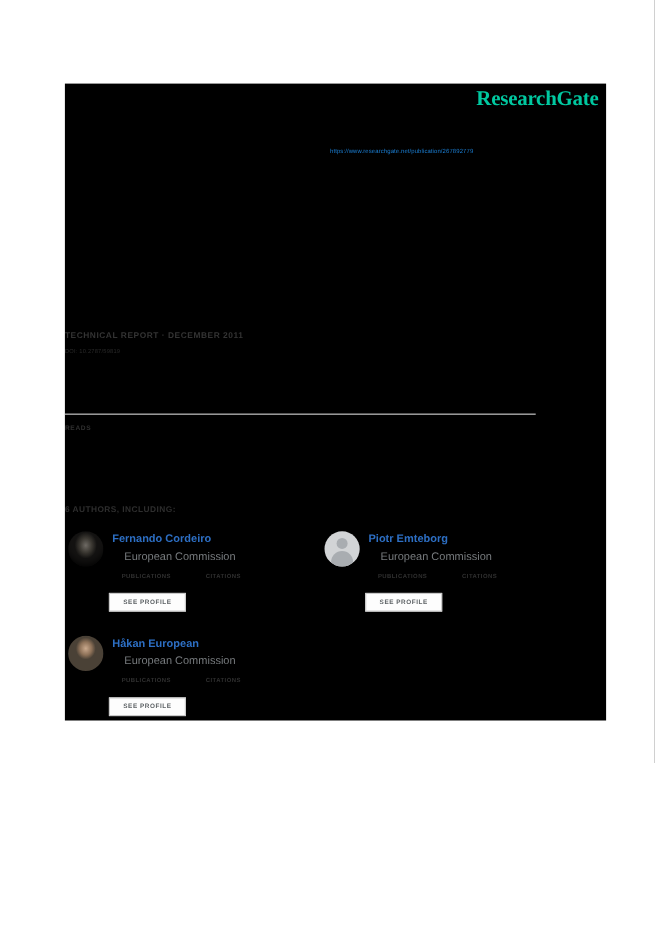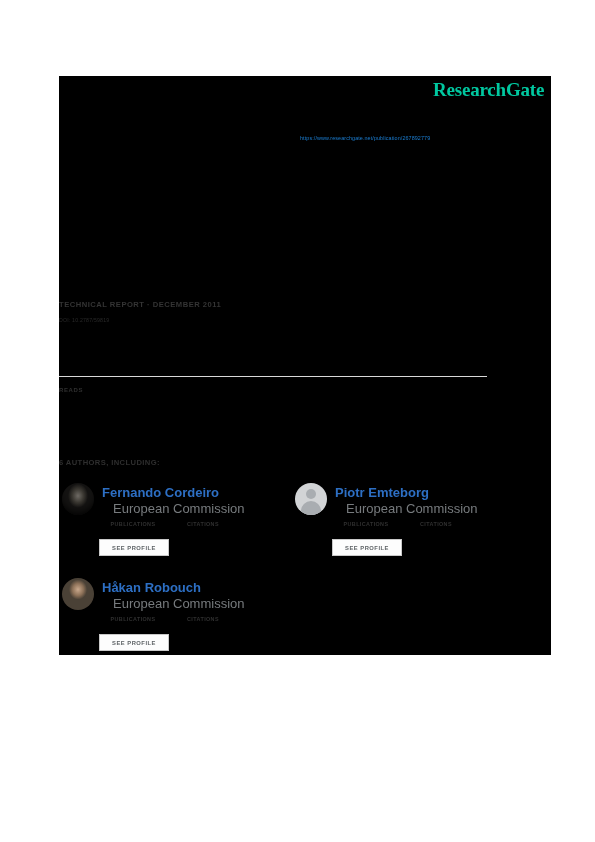--- a/index.html
+++ b/index.html
@@ -178,29 +178,29 @@
     position: absolute;
     left: 6px; top: 18px;
     width: 20px; height: 16px;
     border-radius: 10px 10px 0 0;
     background: #a9adb1;
   }
 
   .author-name {
     position: absolute;
     left: 40px; top: 4px;
-    font-size: 13px;
+    font-size: 10px;
     font-weight: bold;
     color: #2d6fc4;
     white-space: nowrap;
   }
   .author-affil {
     position: absolute;
     left: 40px; top: 20px;
-    font-size: 13px;
+    font-size: 10px;
     color: #777b7e;
     white-space: nowrap;
     padding-left: 11px;
   }
 
   .stat-col {
     position: absolute;
     top: 30px;
     width: 70px;
     text-align: center;
@@ -291,21 +291,21 @@
       </div>
       <div class="stat-col cits">
         <span class="stat-num"></span>
         <span class="stat-cap">CITATIONS</span>
       </div>
       <div class="see-profile">SEE PROFILE</div>
     </div>
 
     <div class="author-card c2">
       <div class="avatar ph-light"></div>
-      <div class="author-name">Håkan Robouch</div>
+      <div class="author-name">Håkan European</div>
       <div class="author-affil">European Commission</div>
       <div class="stat-col pubs">
         <span class="stat-num"></span>
         <span class="stat-cap">PUBLICATIONS</span>
       </div>
       <div class="stat-col cits">
         <span class="stat-num"></span>
         <span class="stat-cap">CITATIONS</span>
       </div>
       <div class="see-profile">SEE PROFILE</div>

